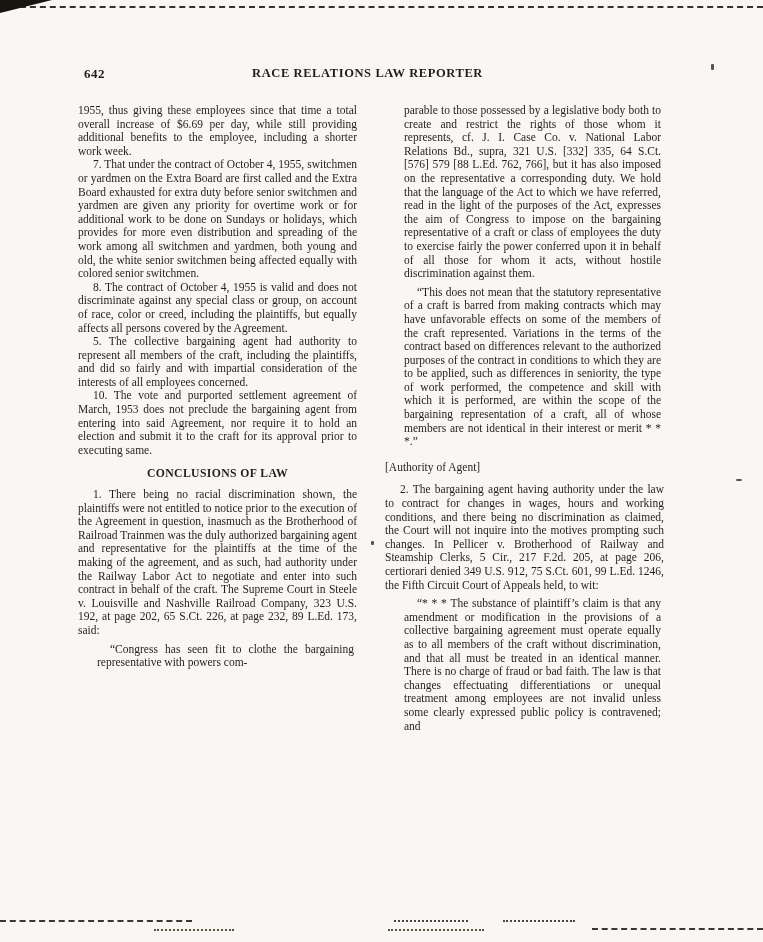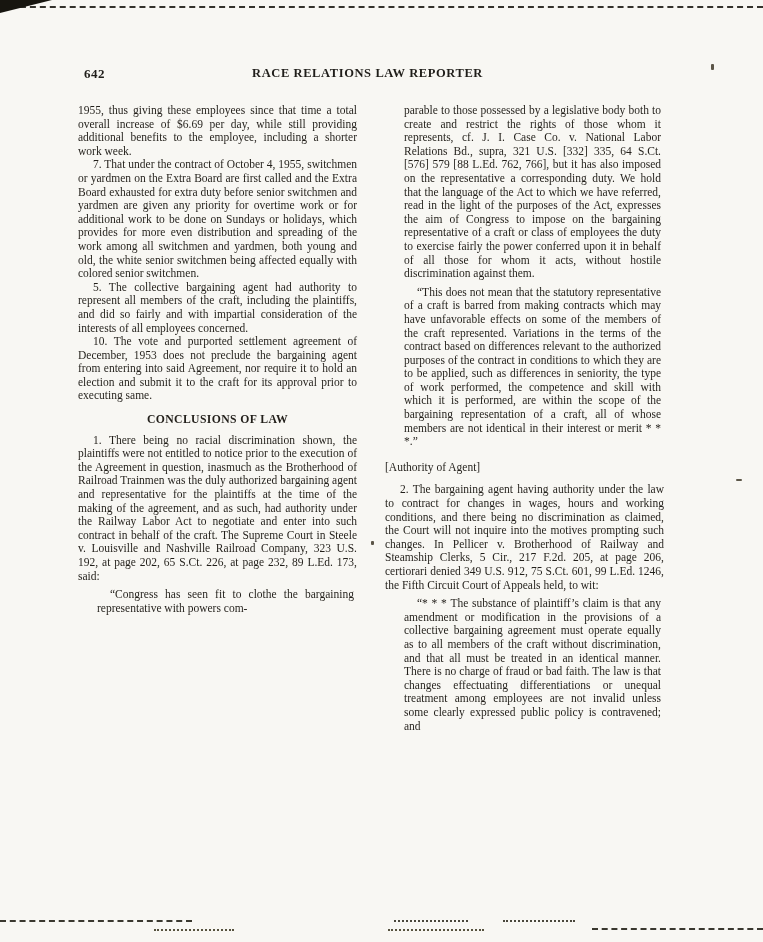--- a/index.html
+++ b/index.html
@@ -74,22 +74,23 @@
   <header class="header">
     <span class="page-number">642</span>
     <span class="header-title">RACE RELATIONS LAW REPORTER</span>
   </header>
 
   <main class="columns">
 
     <section class="col">
       <p>1955, thus giving these employees since that time a total overall increase of $6.69 per day, while still providing additional benefits to the employee, including a shorter work week.</p>
       <p class="indent">7. That under the contract of October 4, 1955, switchmen or yardmen on the Extra Board are first called and the Extra Board exhausted for extra duty before senior switchmen and yardmen are given any priority for overtime work or for additional work to be done on Sundays or holidays, which provides for more even distribution and spreading of the work among all switchmen and yardmen, both young and old, the white senior switchmen being affected equally with colored senior switchmen.</p>
+      <p class="indent">8. The contract of October 4, 1955 is valid and does not discriminate against any special class or group, on account of race, color or creed, including the plaintiffs, but equally affects all persons covered by the Agreement.</p>
       <p class="indent">5. The collective bargaining agent had authority to represent all members of the craft, including the plaintiffs, and did so fairly and with impartial consideration of the interests of all employees concerned.</p>
-      <p class="indent">10. The vote and purported settlement agreement of December, 1953 does not preclude the bargaining agent from entering into said Agreement, nor require it to hold an election and submit it to the craft for its approval prior to executing same.</p>
+      <p class="indent">10. The vote and purported settlement agreement of March, 1953 does not preclude the bargaining agent from entering into said Agreement, nor require it to hold an election and submit it to the craft for its approval prior to executing same.</p>
       <h2 class="conclusions">CONCLUSIONS OF LAW</h2>
       <p class="indent">1. There being no racial discrimination shown, the plaintiffs were not entitled to notice prior to the execution of the Agreement in question, inasmuch as the Brotherhood of Railroad Trainmen was the duly authorized bargaining agent and representative for the plaintiffs at the time of the making of the agreement, and as such, had authority under the Railway Labor Act to negotiate and enter into such contract in behalf of the craft. The Supreme Court in Steele v. Louisville and Nashville Railroad Company, 323 U.S. 192, at page 202, 65 S.Ct. 226, at page 232, 89 L.Ed. 173, said:</p>
       <p class="q qi gap-top">“Congress has seen fit to clothe the bargaining representative with powers com-</p>
     </section>
 
     <section class="col">
       <p class="q">parable to those possessed by a legislative body both to create and restrict the rights of those whom it represents, cf. J. I. Case Co. v. National Labor Relations Bd., supra, 321 U.S. [332] 335, 64 S.Ct. [576] 579 [88 L.Ed. 762, 766], but it has also imposed on the representative a corresponding duty. We hold that the language of the Act to which we have referred, read in the light of the purposes of the Act, expresses the aim of Congress to impose on the bargaining representative of a craft or class of employees the duty to exercise fairly the power conferred upon it in behalf of all those for whom it acts, without hostile discrimination against them.</p>
       <p class="q qi gap-top">“This does not mean that the statutory representative of a craft is barred from making contracts which may have unfavorable effects on some of the members of the craft represented. Variations in the terms of the contract based on differences relevant to the authorized purposes of the contract in conditions to which they are to be applied, such as differences in seniority, the type of work performed, the competence and skill with which it is performed, are within the scope of the bargaining representation of a craft, all of whose members are not identical in their interest or merit * * *.”</p>
       <p class="bracket-head">[Authority of Agent]</p>
       <p class="indent">2. The bargaining agent having authority under the law to contract for changes in wages, hours and working conditions, and there being no discrimination as claimed, the Court will not inquire into the motives prompting such changes. In Pellicer v. Brotherhood of Railway and Steamship Clerks, 5 Cir., 217 F.2d. 205, at page 206, certiorari denied 349 U.S. 912, 75 S.Ct. 601, 99 L.Ed. 1246, the Fifth Circuit Court of Appeals held, to wit:</p>

